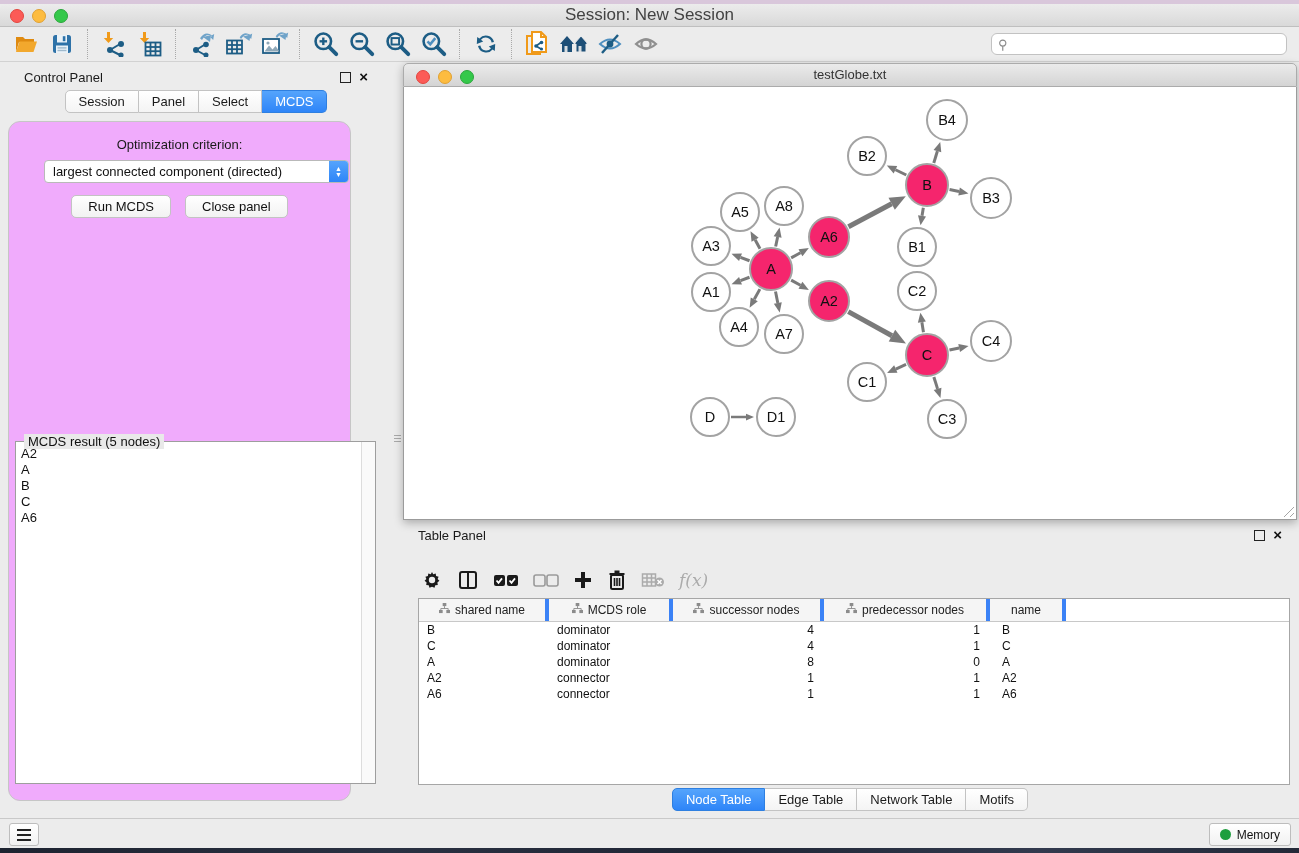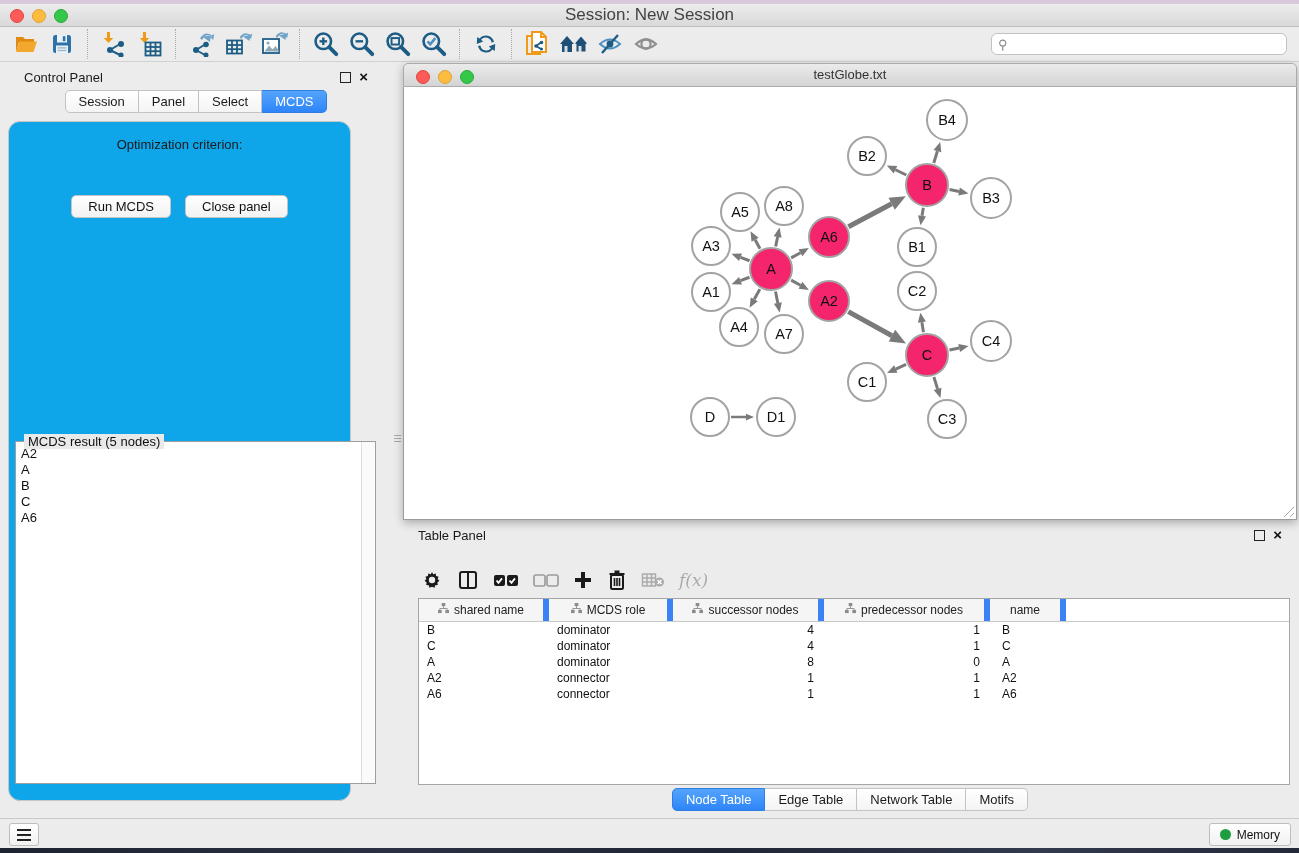--- a/index.html
+++ b/index.html
@@ -42,21 +42,21 @@
   .panel-title{font-size:13px;color:#1A1A1A;}
   .panel-btns{margin-left:auto;display:flex;gap:8px;align-items:center;}
   .float-ico{width:9px;height:9px;border:1.5px solid #222;display:inline-block;}
   .close-ico{font-size:15px;font-weight:bold;color:#111;line-height:10px;}
   .seg{display:flex;justify-content:center;}
   .seg-btn{font-size:13px;color:#1A1A1A;background:linear-gradient(#FFFFFF,#F4F4F4);
     border:1px solid #C3C3C3;border-left:none;padding:3px 13px;line-height:15px;cursor:default;}
   .seg-btn:first-child{border-left:1px solid #C3C3C3;border-radius:5px 0 0 5px;}
   .seg-btn:last-child{border-radius:0 5px 5px 0;}
   .seg-btn.active{background:linear-gradient(#55A4FC,#2E85F8);color:#fff;border-color:#2E7FE0;}
-  #cp-inner{left:8px;top:57px;width:343px;height:680px;background:#0ea5e9;
+  #cp-inner{left:8px;top:57px;width:343px;height:680px;background:#f0abfc;
     border:1px solid #C6C6C6;border-radius:12px;box-sizing:border-box;}
   #opt-label{top:15px;width:100%;text-align:center;font-size:13px;color:#1A1A1A;}
   #opt-select{left:35px;top:38px;width:305px;height:23px;background:#fff;border:1px solid #B9B9B9;
     border-radius:4px;display:flex;align-items:center;font-size:13px;color:#111;box-sizing:border-box;}
   #opt-select .val{flex:1;padding-left:8px;white-space:nowrap;overflow:hidden;}
   .stepper{width:19px;height:21px;background:linear-gradient(#55A4FC,#2E85F8);border-radius:0 3px 3px 0;
     display:flex;flex-direction:column;align-items:center;justify-content:center;color:#fff;}
   .stepper span{font-size:7px;line-height:6px;}
   #cp-buttons{top:73px;width:100%;display:flex;justify-content:center;gap:14px;}
   .mac-btn{font-size:13px;color:#111;background:linear-gradient(#FFFFFF,#F2F2F2);
@@ -95,21 +95,21 @@
   #table-panel{left:403px;top:460px;width:894px;height:296px;}
   #tp-toolbar{position:absolute;left:0;top:27px;width:100%;height:46px;display:flex;
     align-items:flex-end;padding-left:18px;box-sizing:border-box;gap:14px;}
   .tpicon{display:flex;align-items:center;justify-content:center;height:30px;}
   #fx-label{font-family:"DejaVu Serif",serif;font-style:italic;font-size:17px;color:#ABABAB;}
   #table-box{position:absolute;left:15px;top:76px;width:872px;height:187px;background:#fff;
     border:1px solid #A6A6A6;box-sizing:border-box;overflow:hidden;}
   .tgrid{display:grid;grid-template-columns:130px 124px 151px 166px 76px 1fr;}
   #thead{background:#F5F5F5;border-bottom:1px solid #C8C8C8;height:22px;}
   #thead .hcell{display:flex;align-items:center;justify-content:center;gap:5px;
-    font-size:12px;color:#222;border-right:6px solid #3b82f6;height:22px;box-sizing:border-box;}
+    font-size:12px;color:#222;border-right:4px solid #3b82f6;height:22px;box-sizing:border-box;}
   #thead .hcell:last-child{border-right:none;background:#fff;}
   #tbody .tgrid{height:16px;}
   .cell{font-size:12px;color:#111;line-height:16px;white-space:nowrap;overflow:hidden;}
   .cl{padding-left:8px;text-align:left;}
   .cr{padding-right:10px;text-align:right;}
   .cn{padding-left:12px;text-align:left;}
   #tp-tabs{position:absolute;left:0;top:266px;width:100%;display:flex;justify-content:center;}
 
   
   #statusbar{left:0;top:818px;width:1299px;height:29px;background:#ECECEC;border-top:1px solid #C9C9C9;}
@@ -307,20 +307,27 @@
       </span>
     </div>
     <div class="seg" id="cp-tabs">
         <div class="seg-btn">Session</div>
         <div class="seg-btn">Panel</div>
         <div class="seg-btn">Select</div>
         <div class="seg-btn active">MCDS</div>
       </div>
     <div class="abs" id="cp-inner">
       <div class="abs" id="opt-label">Optimization criterion:</div>
+      <div class="abs" id="opt-select">
+        <span class="val">largest connected component (directed)</span>
+        <span class="stepper">
+            <span>▲</span>
+            <span>▼</span>
+          </span>
+      </div>
       <div class="abs" id="cp-buttons">
         <button class="mac-btn">Run MCDS</button>
         <button class="mac-btn">Close panel</button>
       </div>
       <div class="abs" id="mcds-fieldset">
         <span id="mcds-legend">MCDS result (5 nodes)</span>
         <div id="mcds-list">
             <div class="row">A2</div>
             <div class="row">A</div>
             <div class="row">B</div>

